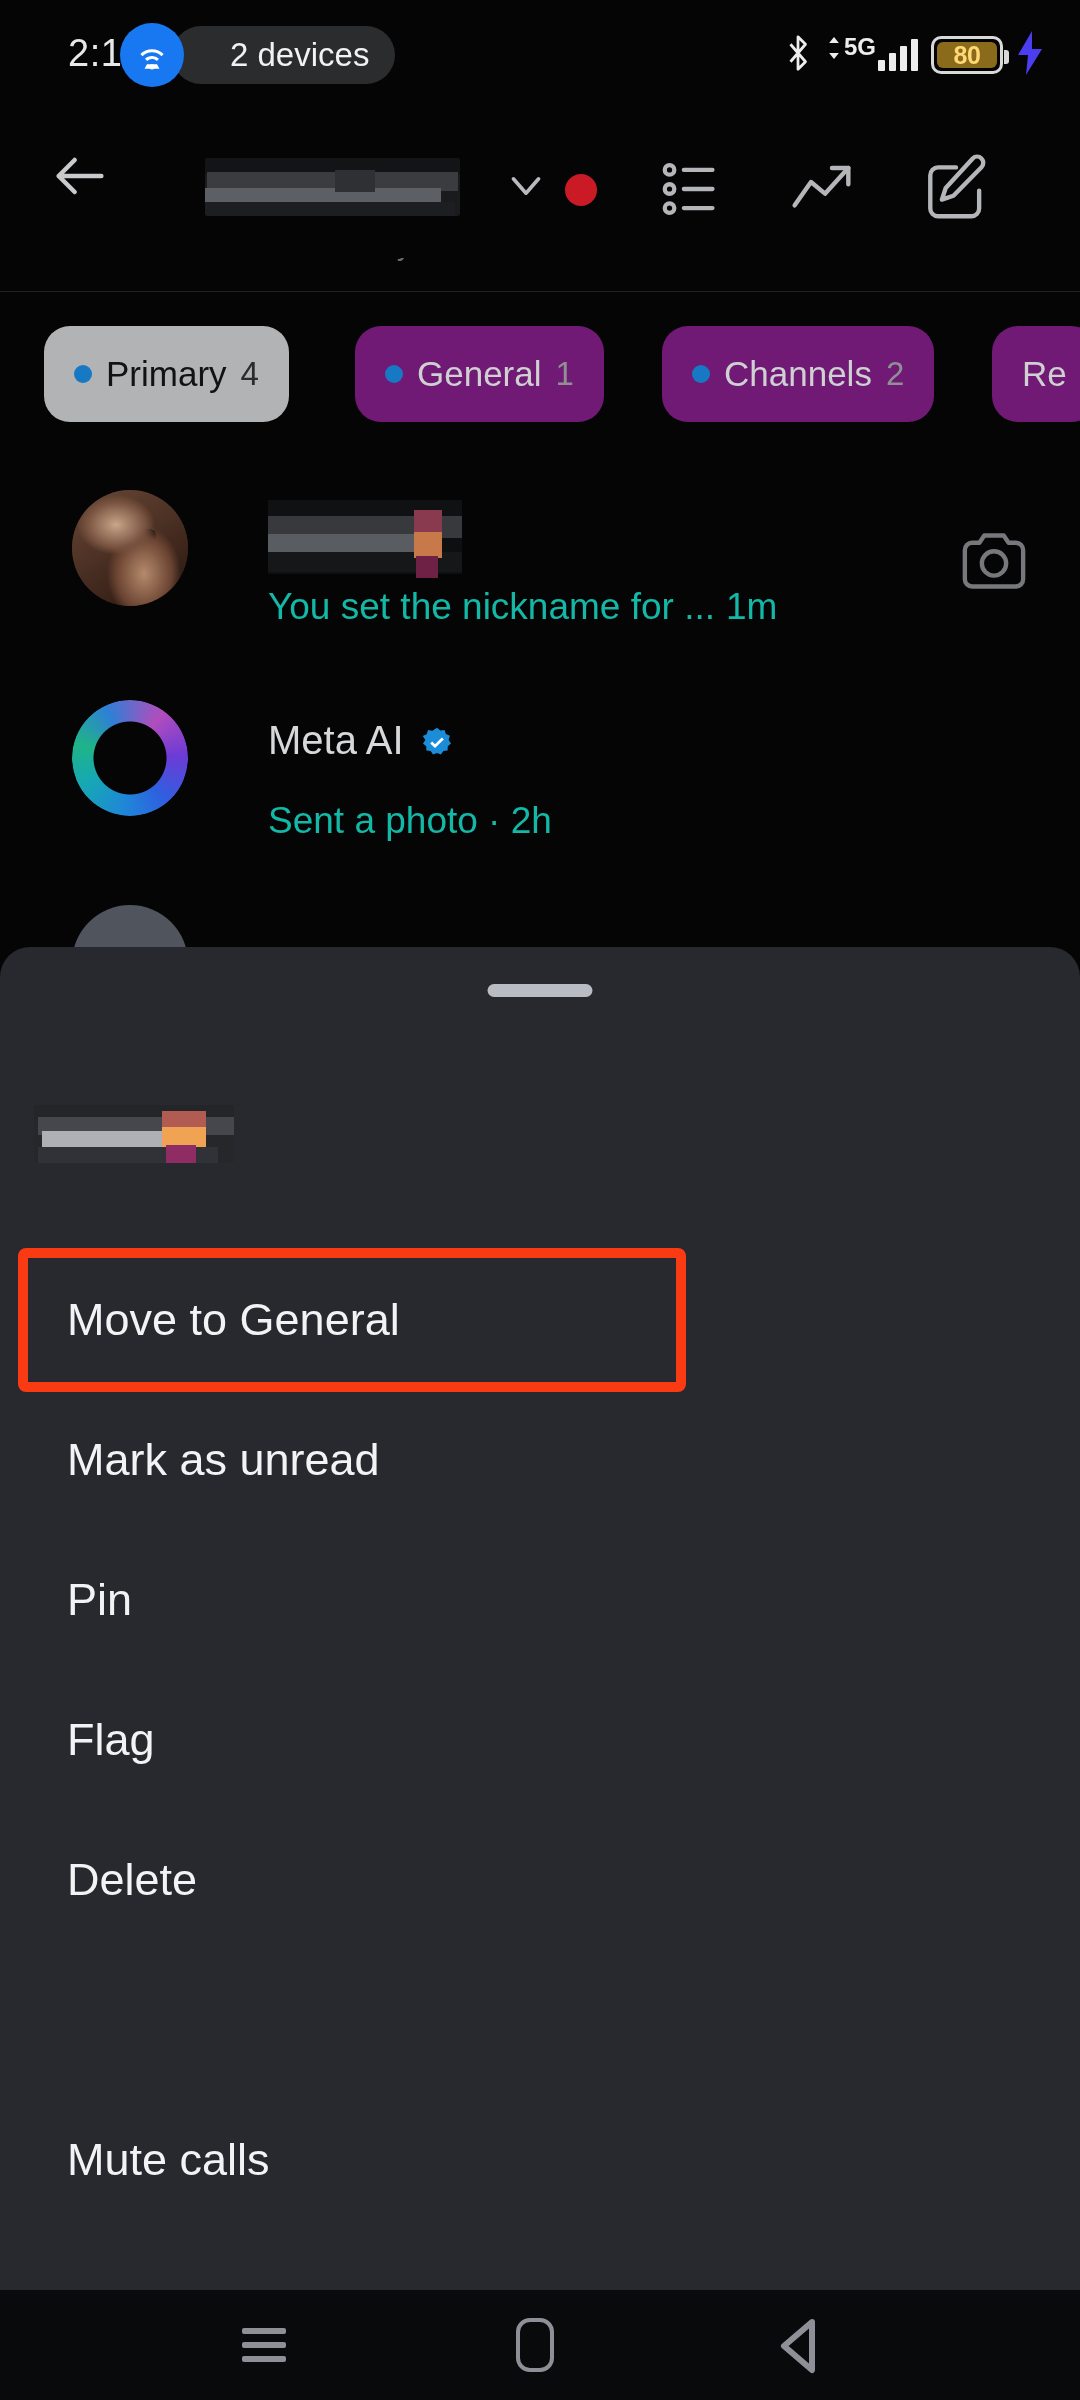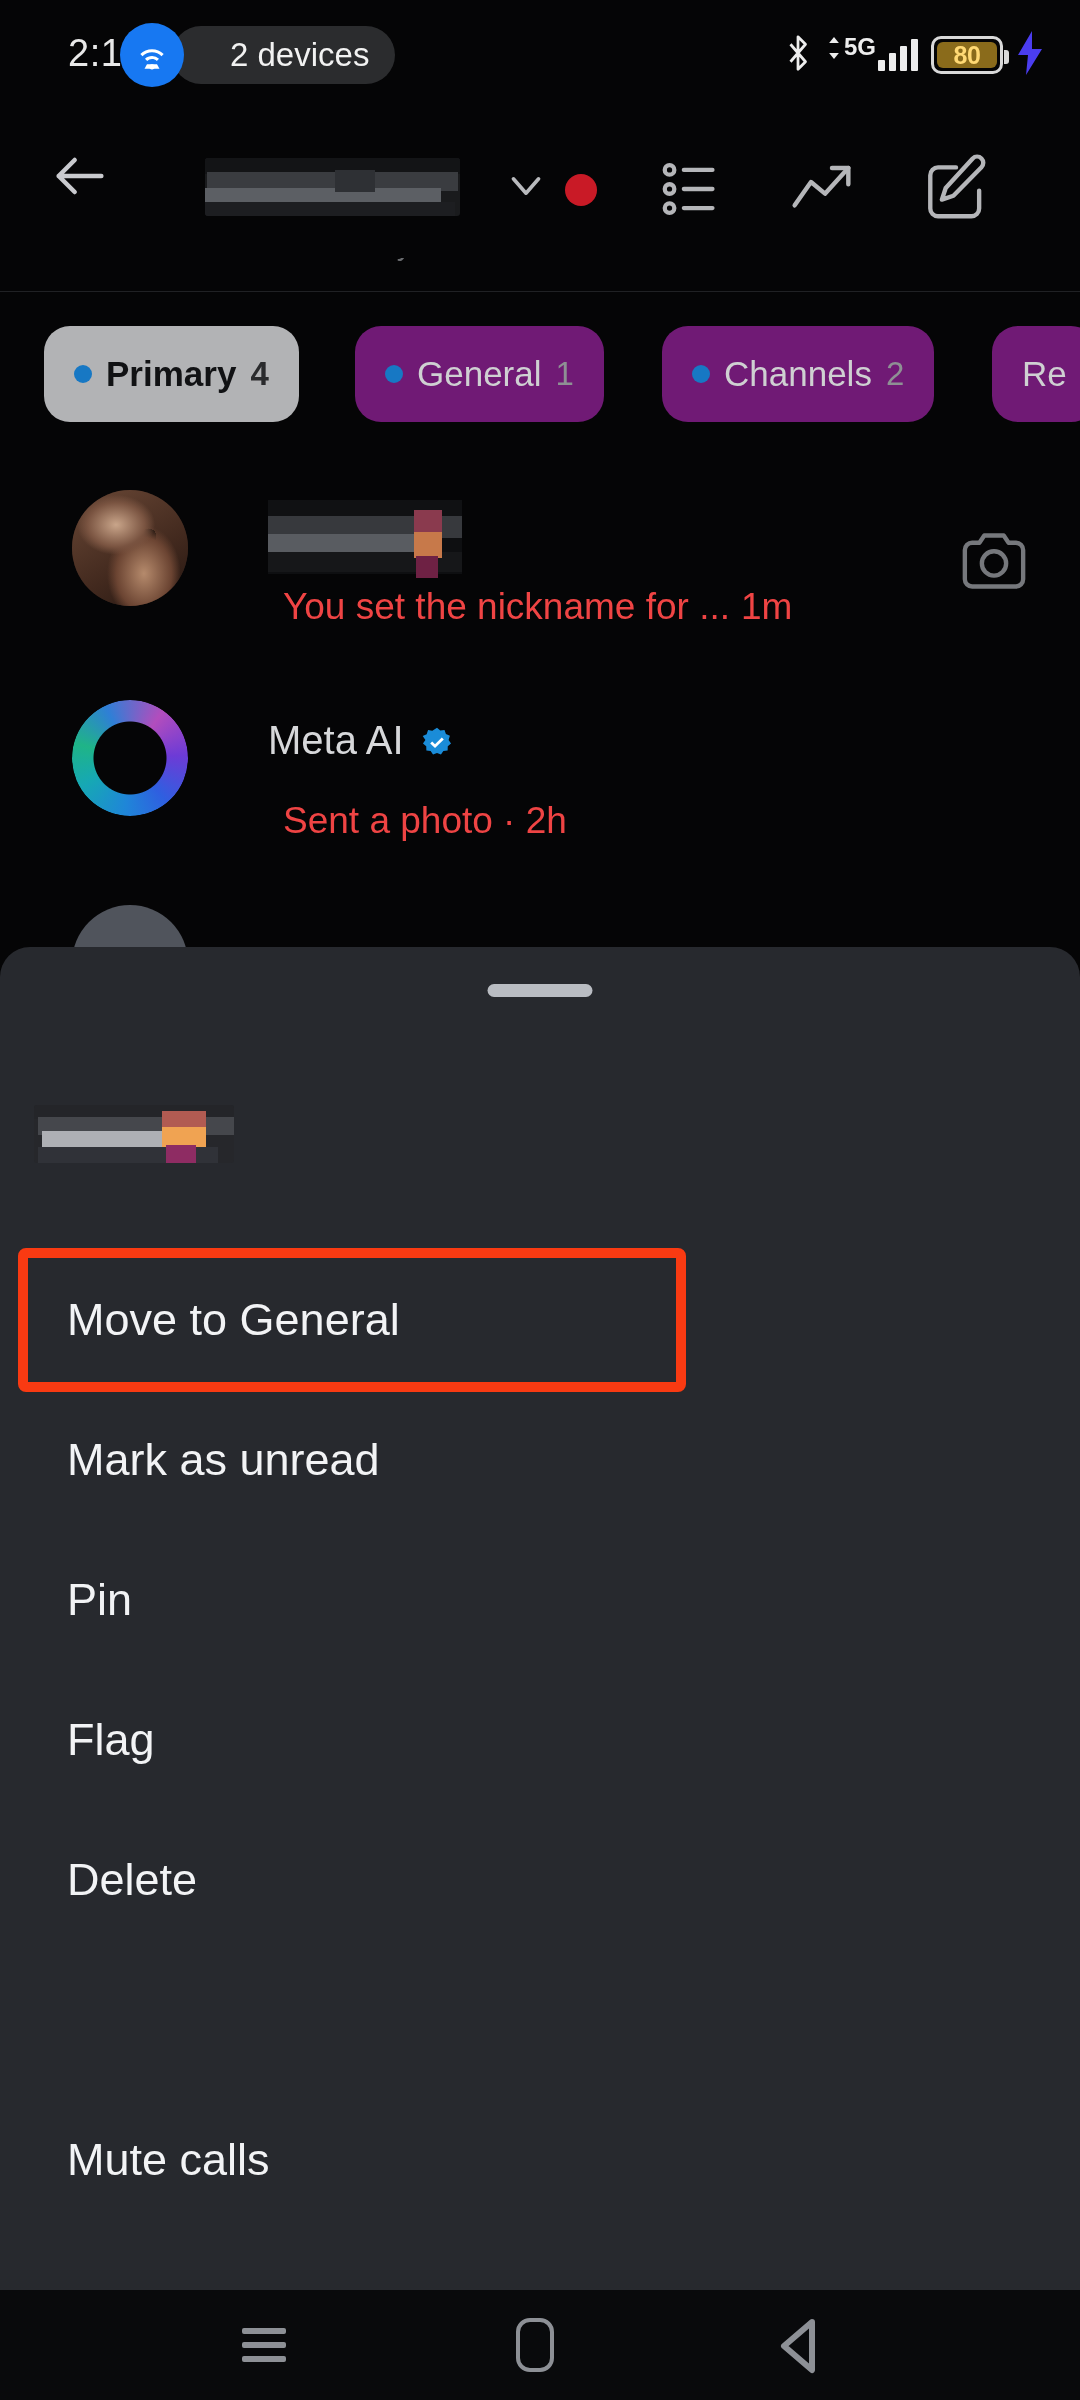--- a/index.html
+++ b/index.html
@@ -91,21 +91,21 @@
       radial-gradient(circle 13px at 66% 40%, #150e0a 0%, #150e0a 60%, transparent 61%),
       linear-gradient(150deg,#6a4836 0%,#42291e 60%,#241611 100%);
   }
   .av-ring {
     position:absolute; left:72px; width:116px; height:116px; border-radius:50%;
     background:conic-gradient(from 35deg, #b24dbd 0deg, #6d3bd6 52deg, #2f5fe0 105deg, #1f86d8 150deg, #16a8b4 205deg, #1fb487 250deg, #2f7fd6 300deg, #b24dbd 360deg);
     -webkit-mask: radial-gradient(circle, transparent 0 36px, #000 37px);
             mask: radial-gradient(circle, transparent 0 36px, #000 37px);
   }
   .chat-title { position:absolute; left:268px; font-size:40px; color:#d7d8da; white-space:nowrap; display:flex; align-items:center; gap:16px; }
-  .chat-sub   { position:absolute; left:268px; font-size:37px; color:#ef4444; white-space:nowrap;margin-left:15px; }
+  .chat-sub   { position:absolute; left:268px; font-size:37px; color:#14b8a6; white-space:nowrap; }
   .verified { width:34px; height:34px; flex:none; }
   .cam-icon { position:absolute; right:52px; width:68px; height:62px; }
 
   
   .sheet {
     position:absolute; left:0; top:947px; width:1080px; height:1343px;
     background:#27292e; border-radius:30px 30px 0 0;
   }
   .sheet-handle {
     position:absolute; left:50%; transform:translateX(-50%); top:37px;
@@ -227,21 +227,21 @@
     </svg>
   </span>
 
   <div class="clipped-notes">
     <span class="cn-text" style="left:112px;">Your note</span>
     <span class="cn-text" style="left:355px;">Mayomikun Obam</span>
   </div>
   <div class="divider"></div>
 
   <div class="tabs">
-    <div class="tab active" style="left:44px;font-weight:bold;">
+    <div class="tab active" style="left:44px;">
       <span class="tab-dot"></span>
       <span class="tab-label">Primary</span>
       <span class="tab-count">4</span>
     </div>
     <div class="tab" style="left:355px;">
       <span class="tab-dot"></span>
       <span class="tab-label">General</span>
       <span class="tab-count">1</span>
     </div>
     <div class="tab" style="left:662px;">

